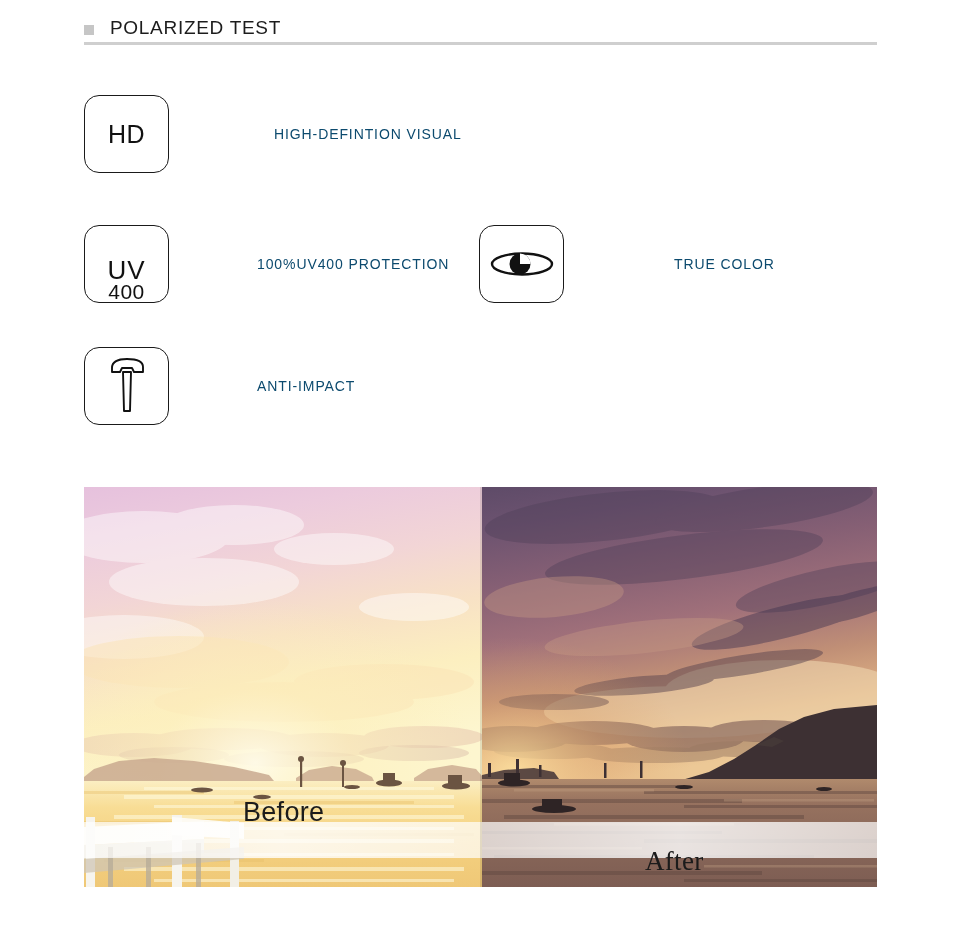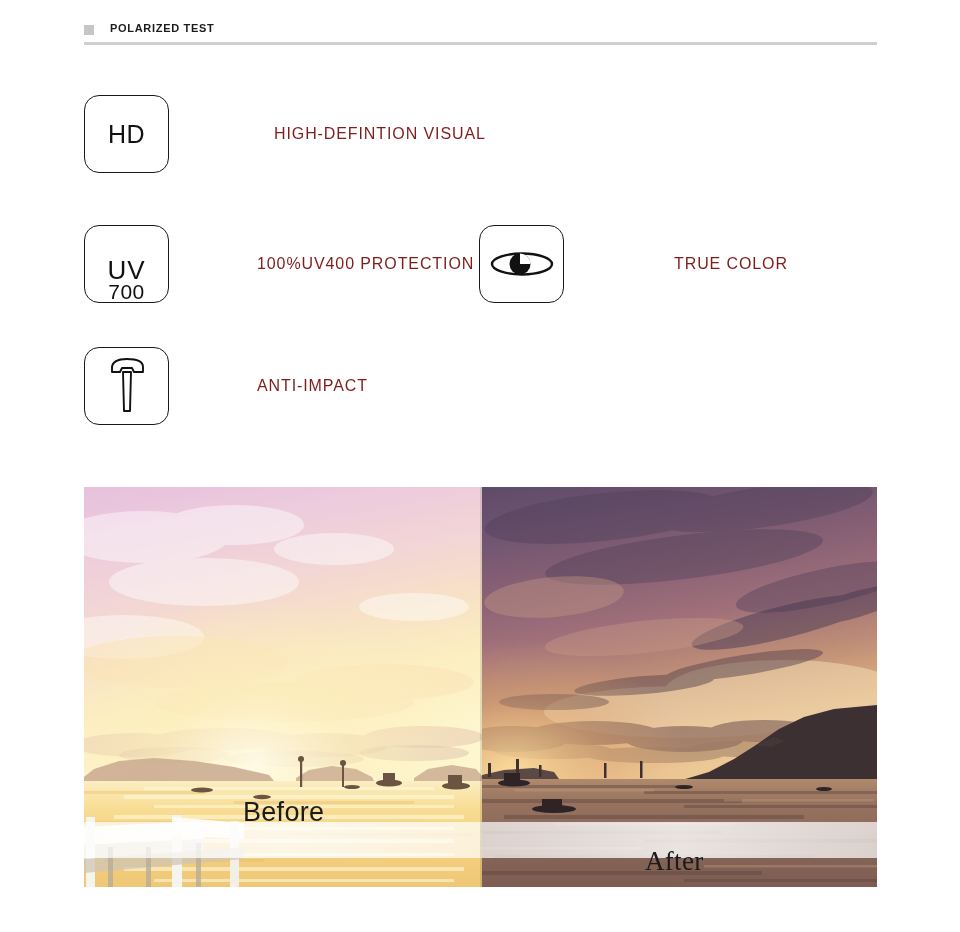--- a/index.html
+++ b/index.html
@@ -29,24 +29,24 @@
     left: 0;
     top: 7px;
     width: 10px;
     height: 10px;
     background: #c6c6c6;
   }
   .section-header .title {
     position: absolute;
     left: 26px;
     top: 0;
-    font-size: 11px;
+    font-size: 19px;
     letter-spacing: 0.7px;
     color: #1c1c1c;
-    font-weight: 700;
+    font-weight: 400;
     line-height: 20px;
     white-space: nowrap;
   }
   .section-header .rule {
     position: absolute;
     left: 0;
     top: 24px;
     width: 793px;
     height: 3px;
     background: #cfcfcf;
@@ -96,22 +96,22 @@
   .icon-text.stacked {
     display: flex;
     flex-direction: column;
     align-items: center;
     line-height: 0.95;
   }
   .icon-text.stacked .l1 { font-size: 26px; letter-spacing: 1px; margin-top: 32px; }
   .icon-text.stacked .l2 { font-size: 21px; letter-spacing: 0.5px; }
 
   .feature-label {
-    font-size: 16px;
-    color: #7f1d1d;
+    font-size: 14px;
+    color: #0c4a6e;
     letter-spacing: 0.9px;
     white-space: nowrap;
     line-height: 1;
   }
   .feature.col-left  .feature-label { margin-left: 88px; }
   .feature.col-right .feature-label { margin-left: 110px; }
 
   
   .feature.row-1.col-left  .feature-label { margin-left: 105px; }
 
@@ -153,21 +153,21 @@
       <span class="icon-text">HD</span>
     </div>
     <span class="feature-label">HIGH-DEFINTION VISUAL</span>
   </div>
 
 
   <div class="feature col-left row-2">
     <div class="icon-box">
       <span class="icon-text stacked">
         <span class="l1">UV</span>
-        <span class="l2">700</span>
+        <span class="l2">400</span>
       </span>
     </div>
     <span class="feature-label">100%UV400 PROTECTION</span>
   </div>
 
   <div class="feature col-left row-3">
     <div class="icon-box">
       <svg width="46" height="58" viewBox="0 0 46 58" aria-hidden="true">
         <g fill="none" stroke="#111" stroke-width="1.9" stroke-linejoin="round">
           <path d="M8 11 C8 5 14 2 23 2 C33 2 39 5 39 10 L39 15 L30 15 L28 11 L18 11 L16 15 L8 15 Z"></path>

